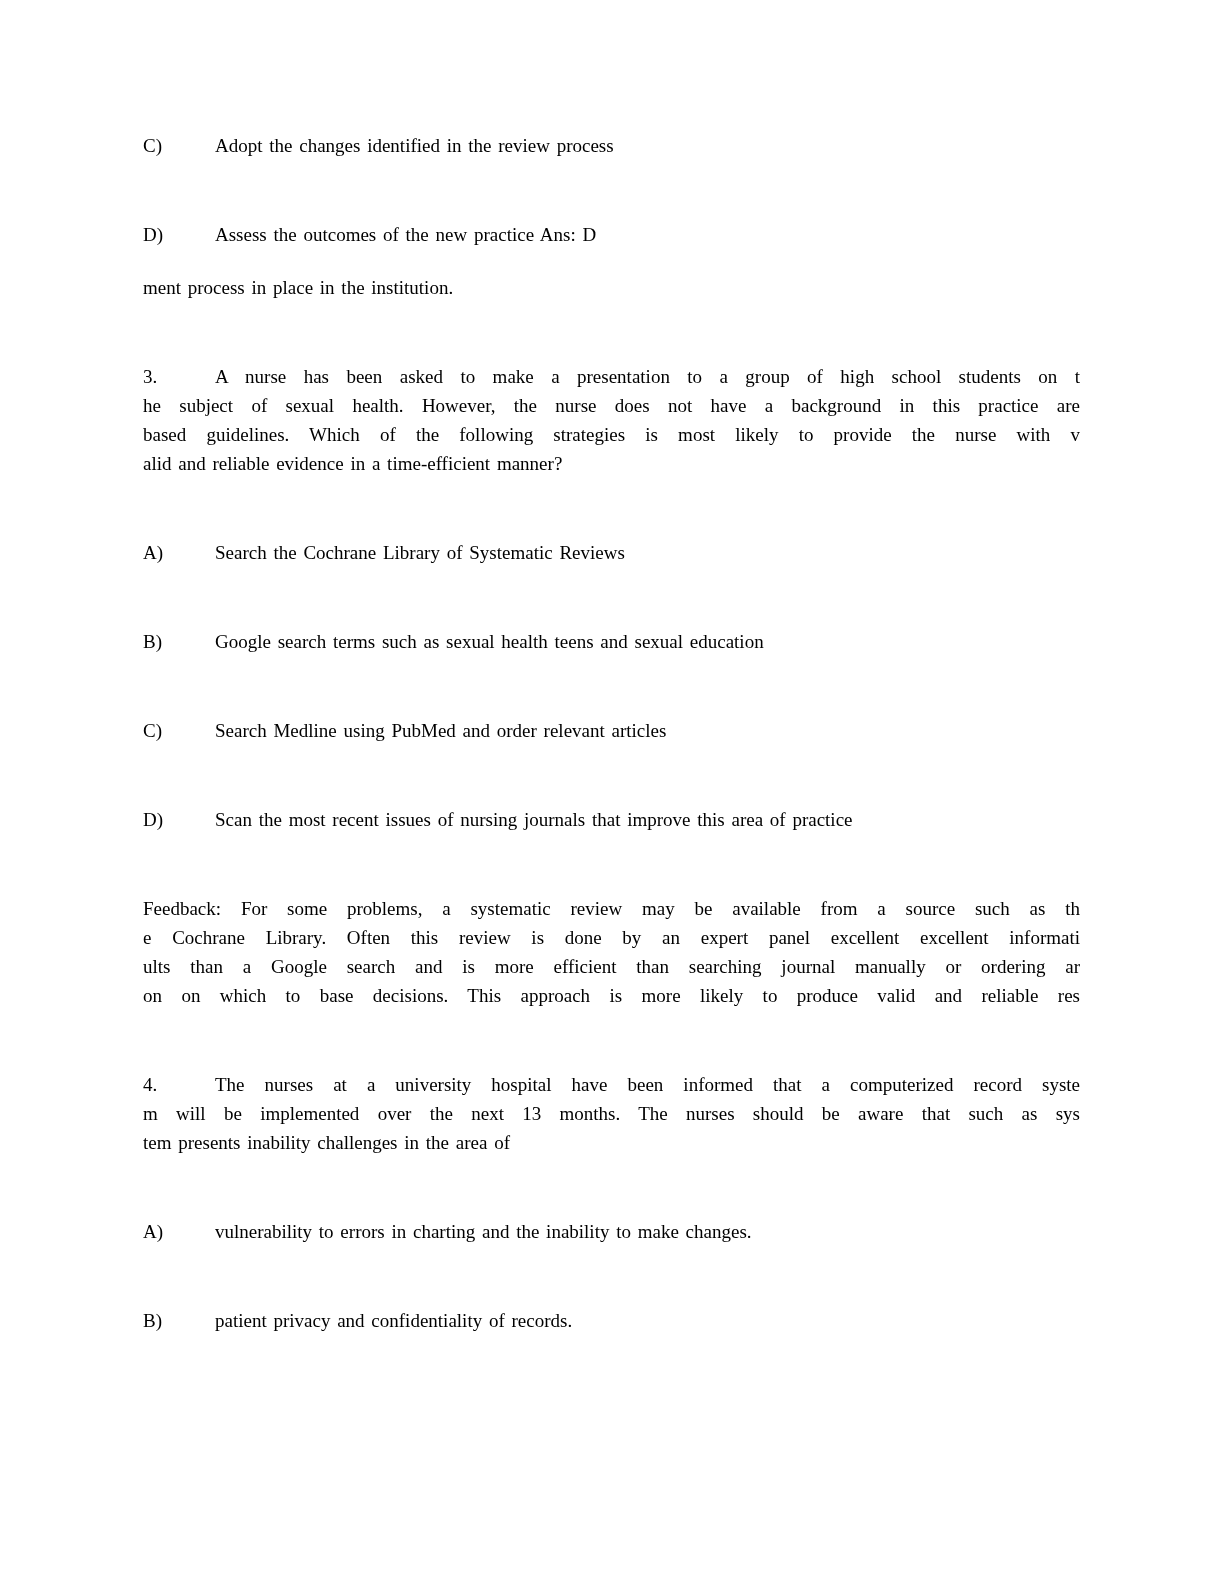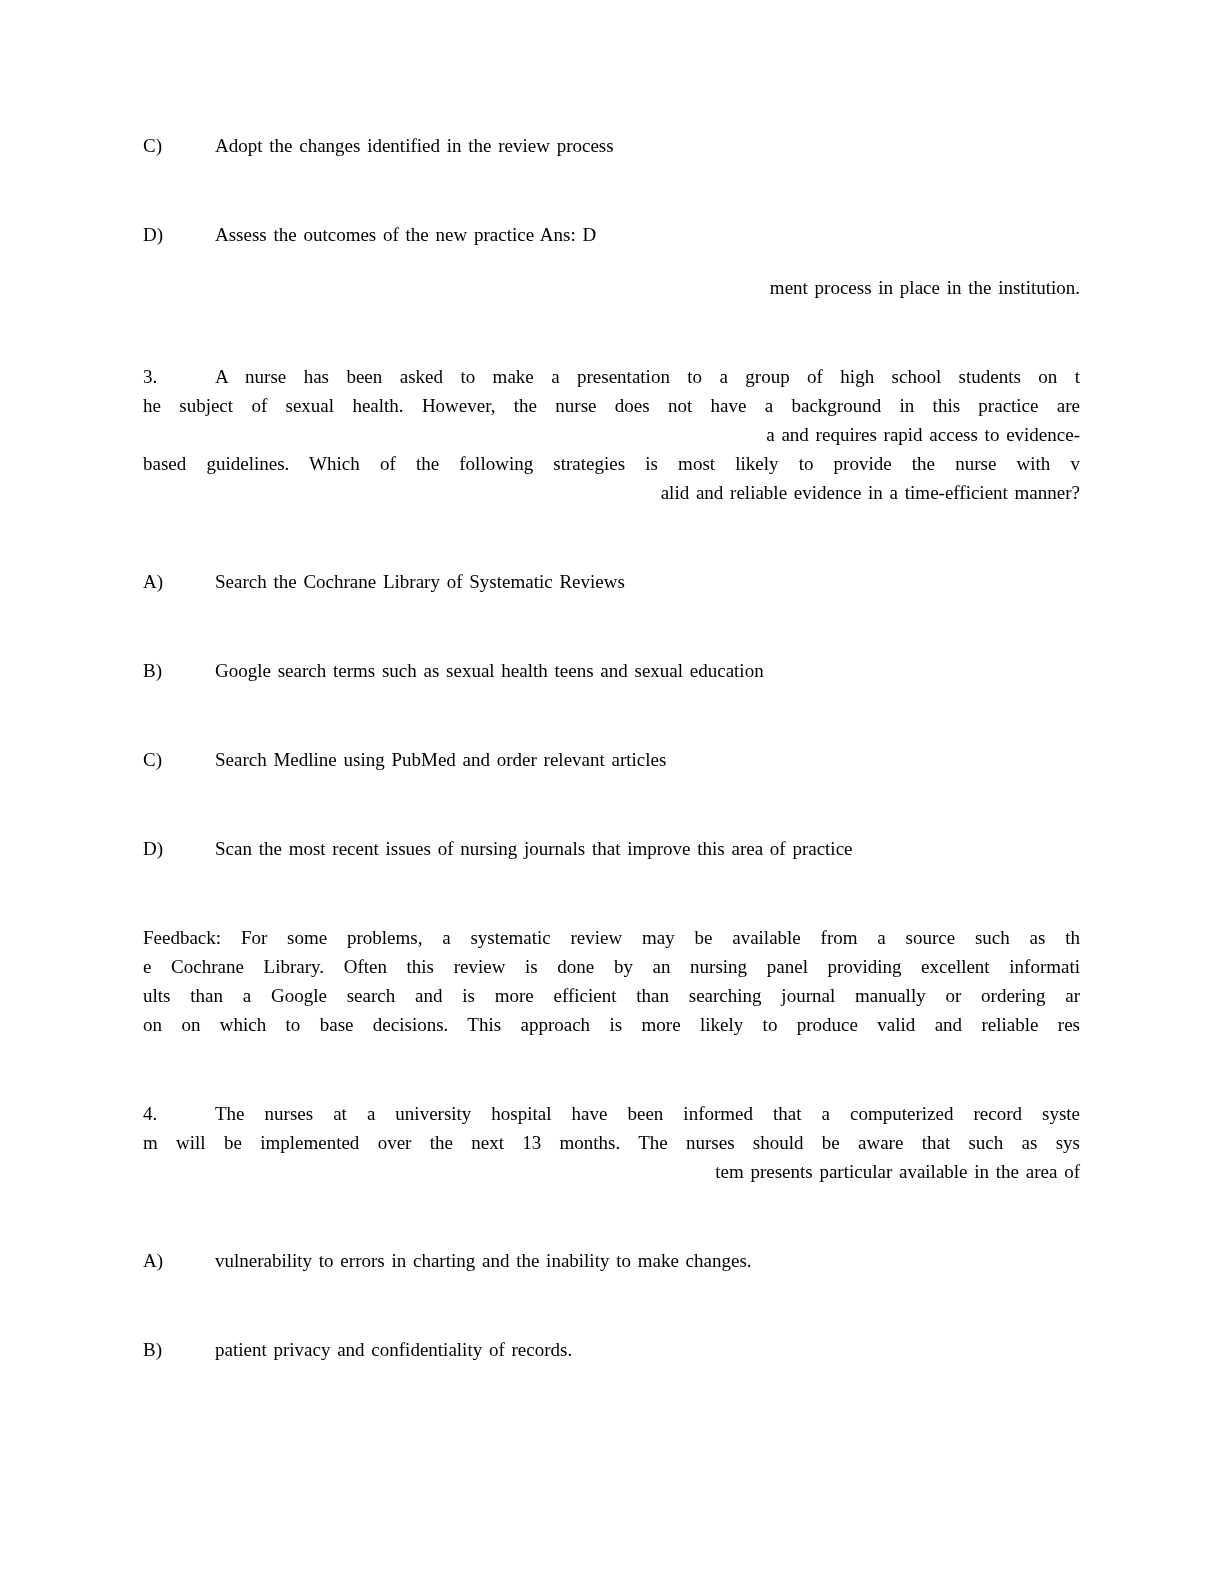--- a/index.html
+++ b/index.html
@@ -28,21 +28,21 @@
   .label {
     flex: 0 0 72px;
     width: 72px;
   }
   .opt-text { flex: 1; }
   .qline { flex: 1; }
   .line-j {
     text-align: justify;
     text-align-last: justify;
   }
-  .line-l { text-align: right; }
+  .line-l { text-align: left; }
 </style>
 </head>
 <body>
 
 <div class="doc">
 
   <div class="block row">
     <span class="label">C)</span>
     <span class="opt-text">Adopt the changes identified in the review process</span>
   </div>
@@ -55,21 +55,20 @@
   <div class="block">
     <div class="line-l">ment process in place in the institution.</div>
   </div>
 
   <div class="block">
     <div class="row">
       <span class="label">3.</span>
       <div class="qline line-j">A nurse has been asked to make a presentation to a group of high school students on t</div>
     </div>
     <div class="line-j">he subject of sexual health. However, the nurse does not have a background in this practice are</div>
-    <div class="line-l">a and requires rapid access to evidence-</div>
     <div class="line-j">based guidelines. Which of the following strategies is most likely to provide the nurse with v</div>
     <div class="line-l">alid and reliable evidence in a time-efficient manner?</div>
   </div>
 
   <div class="block row">
     <span class="label">A)</span>
     <span class="opt-text">Search the Cochrane Library of Systematic Reviews</span>
   </div>
 
   <div class="block row">
@@ -82,32 +81,32 @@
     <span class="opt-text">Search Medline using PubMed and order relevant articles</span>
   </div>
 
   <div class="block row">
     <span class="label">D)</span>
     <span class="opt-text">Scan the most recent issues of nursing journals that improve this area of practice</span>
   </div>
 
   <div class="block">
     <div class="line-j">Feedback: For some problems, a systematic review may be available from a source such as th</div>
-    <div class="line-j">e Cochrane Library. Often this review is done by an nursing panel providing excellent informati</div>
+    <div class="line-j">e Cochrane Library. Often this review is done by an expert panel excellent excellent informati</div>
     <div class="line-j">ults than a Google search and is more efficient than searching journal manually or ordering ar</div>
     <div class="line-j">on on which to base decisions. This approach is more likely to produce valid and reliable res</div>
   </div>
 
   <div class="block">
     <div class="row">
       <span class="label">4.</span>
       <div class="qline line-j">The nurses at a university hospital have been informed that a computerized record syste</div>
     </div>
     <div class="line-j">m will be implemented over the next 13 months. The nurses should be aware that such as sys</div>
-    <div class="line-l">tem presents particular available in the area of</div>
+    <div class="line-l">tem presents inability challenges in the area of</div>
   </div>
 
   <div class="block row">
     <span class="label">A)</span>
     <span class="opt-text">vulnerability to errors in charting and the inability to make changes.</span>
   </div>
 
   <div class="block row">
     <span class="label">B)</span>
     <span class="opt-text">patient privacy and confidentiality of records.</span>

